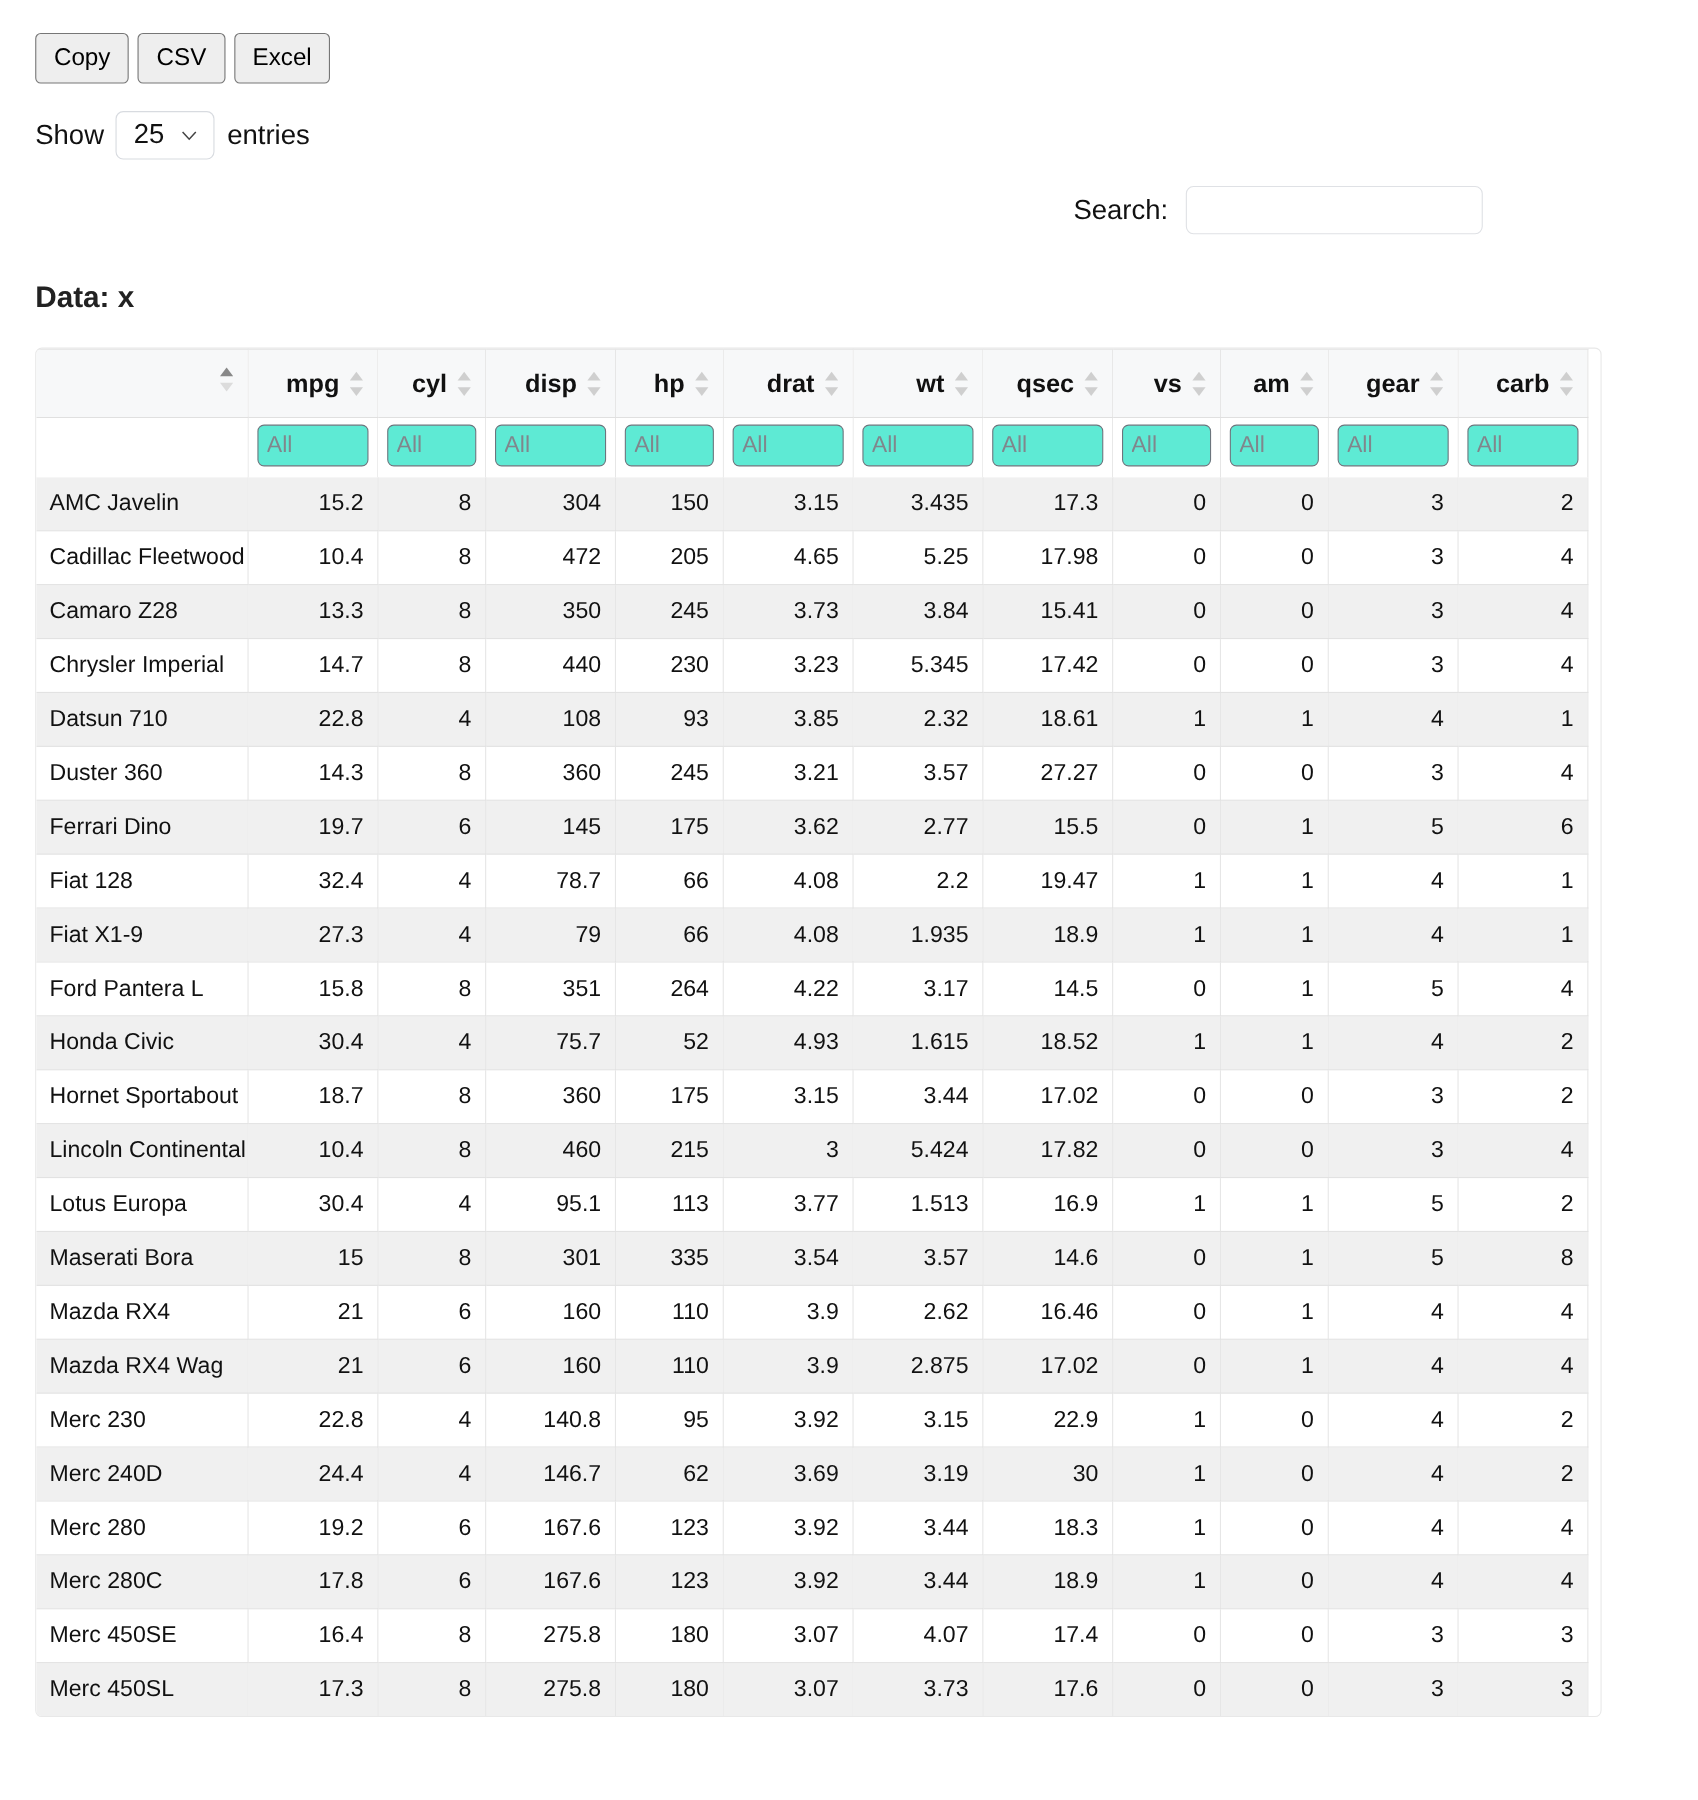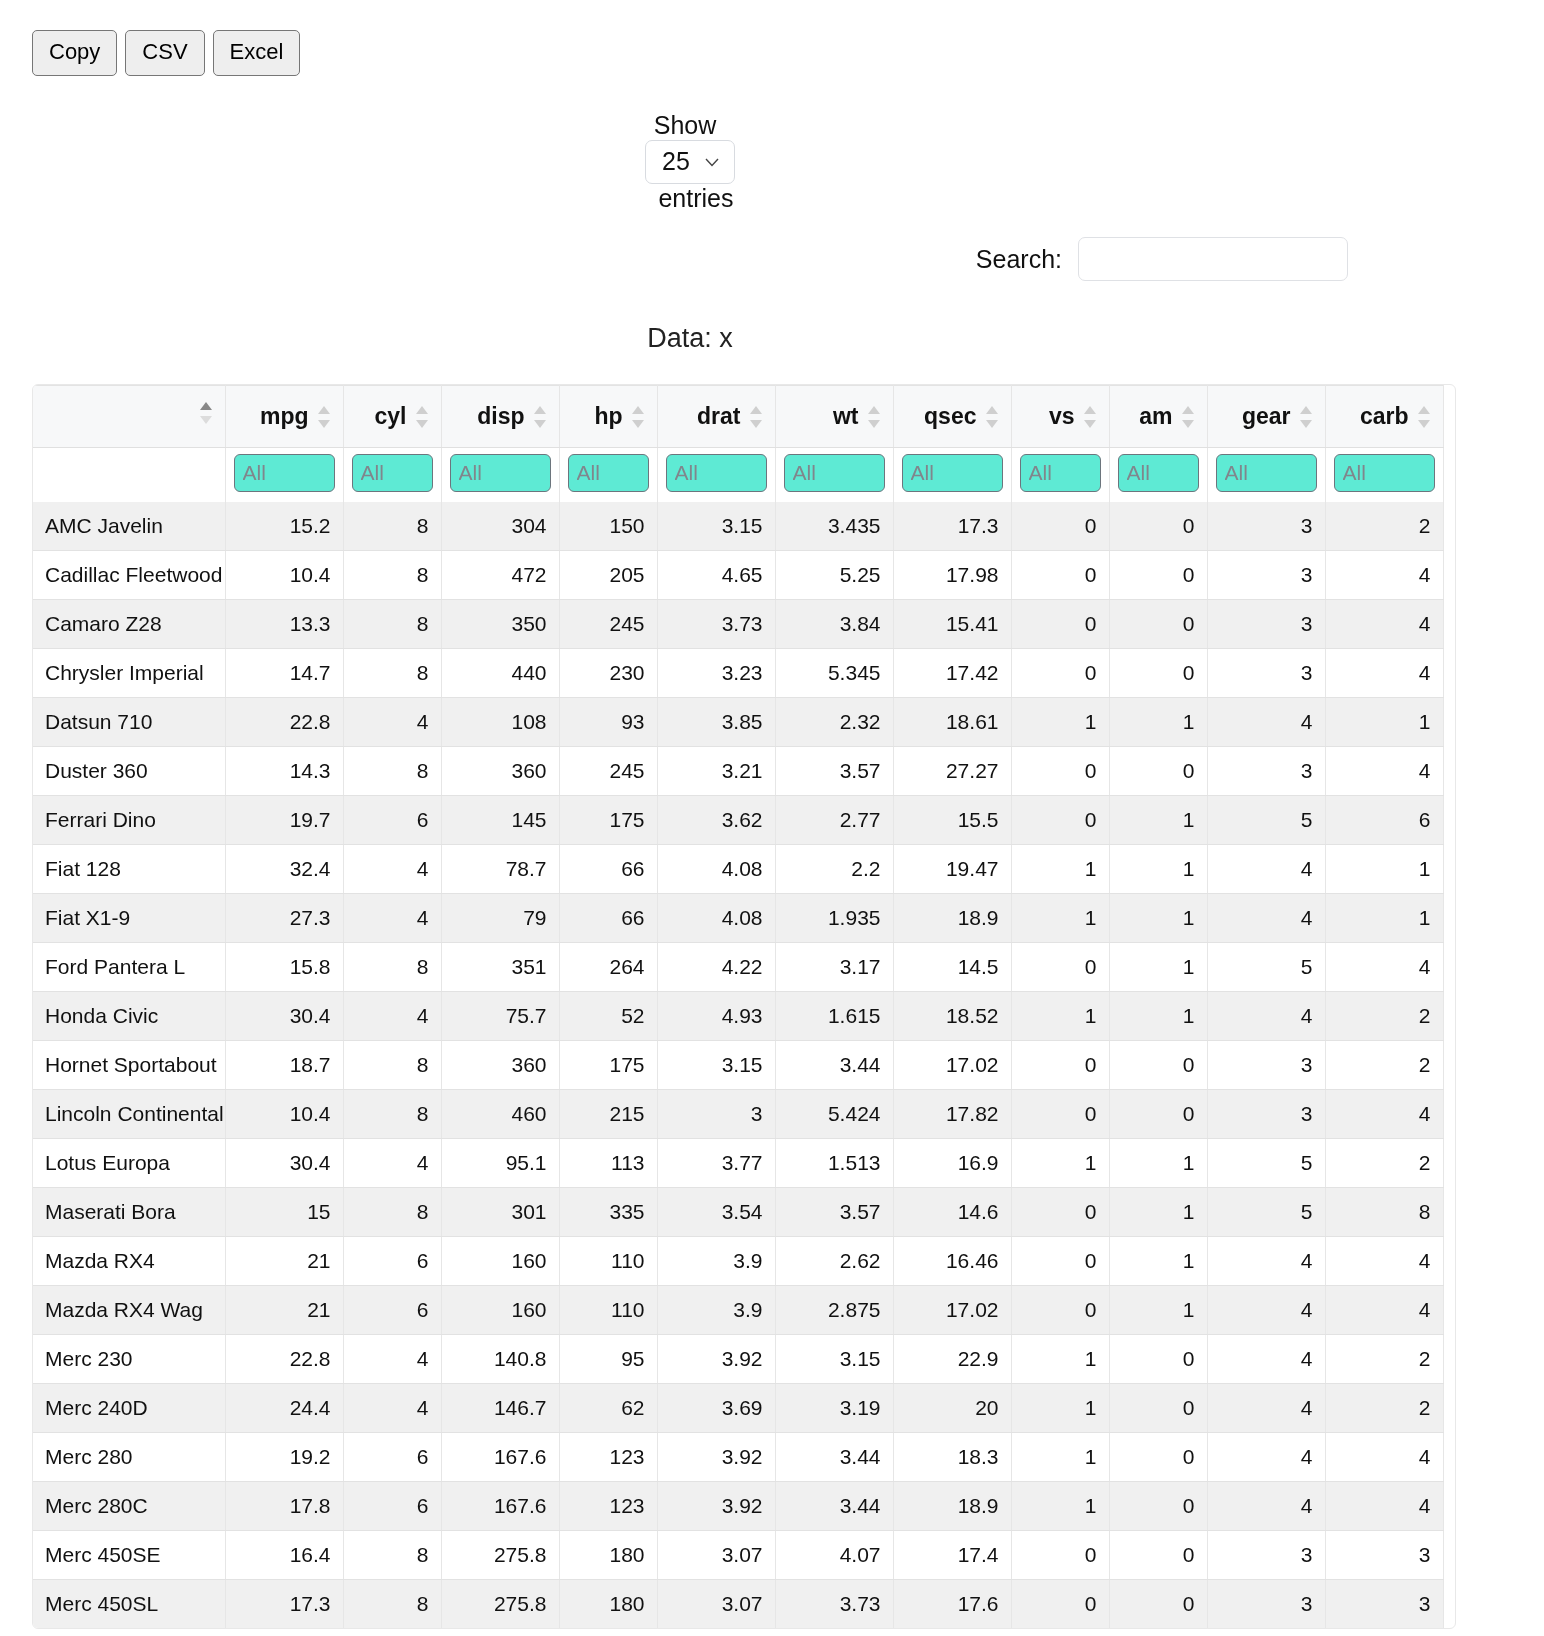--- a/index.html
+++ b/index.html
@@ -31,26 +31,25 @@
     padding: 10px 16px 12px 16px;
     background: #eeeeee;
     border: 1px solid #767676;
     border-radius: 5px;
     color: #000;
     cursor: pointer;
   }
 
   
   .length-row {
-    margin-top: 35px;
+    margin-top: 25px;
     display: flex;
     align-items: center;
     font-size: 25px;
     color: #111;
-    flex-direction: column;
   }
   .length-row .lbl { margin-right: 10px; }
   .length-select {
     font-family: "Liberation Sans", sans-serif;
     font-size: 25px;
     padding: 6px 44px 8px 16px;
     border: 1px solid #d8dbe0;
     border-radius: 7px;
     background: #fff;
     color: #111;
@@ -87,23 +86,22 @@
     border: 1px solid #dfe1e5;
     border-radius: 7px;
     background: #fff;
     color: #111;
   }
 
   
   .caption {
     margin-top: 42px;
     font-size: 27px;
-    font-weight: normal;
+    font-weight: bold;
     color: #222;
-    text-align: center;
   }
 
   
   .table-scroll {
     margin-top: 30px;
     border: 1px solid #e8e8e8;
     border-radius: 6px;
     width: 1424px;
     overflow: hidden;
   }
@@ -582,21 +580,21 @@
             <td>2</td>
           </tr>
           <tr>
             <td>Merc 240D</td>
             <td>24.4</td>
             <td>4</td>
             <td>146.7</td>
             <td>62</td>
             <td>3.69</td>
             <td>3.19</td>
-            <td>20</td>
+            <td>30</td>
             <td>1</td>
             <td>0</td>
             <td>4</td>
             <td>2</td>
           </tr>
           <tr>
             <td>Merc 280</td>
             <td>19.2</td>
             <td>6</td>
             <td>167.6</td>

